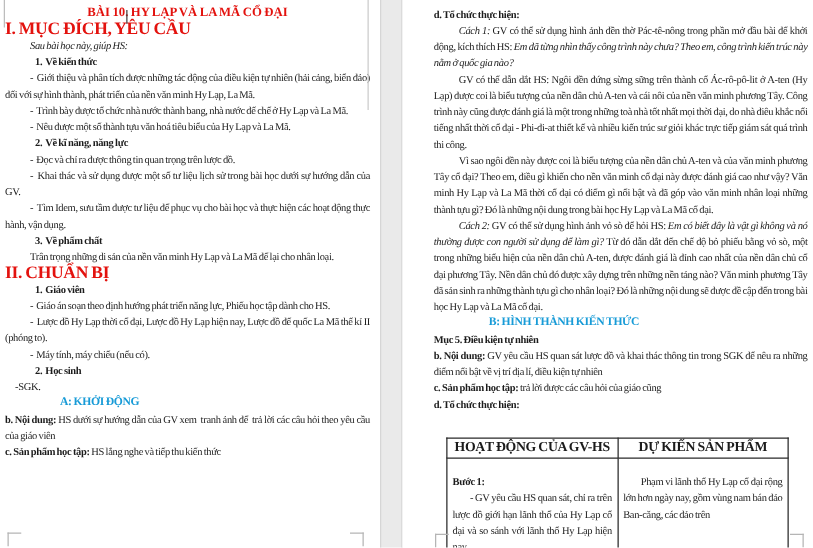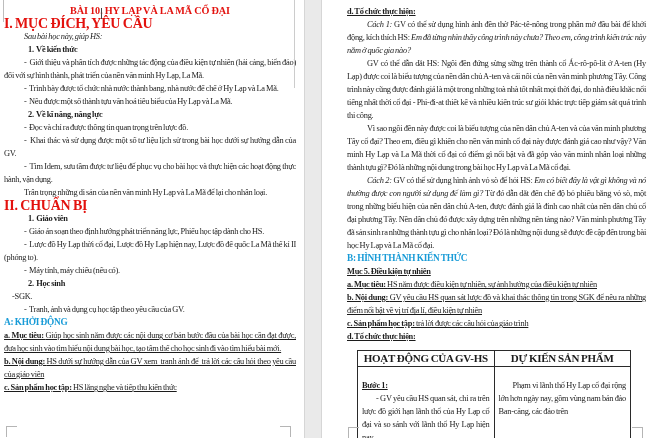--- a/index.html
+++ b/index.html
@@ -16,24 +16,24 @@
     position:absolute;left:304px;top:0;width:18px;height:438px;
     background:#eaeaea;border-left:1px solid #d6d6d6;border-right:1px solid #d6d6d6;
     box-sizing:border-box;
   }
   .content{font-size:8.4px;line-height:13px;letter-spacing:-0.25px;word-spacing:-0.6px;}
   .page1 .content{padding:4px 8px 0 4px;height:434px;overflow:hidden;}
   .page2 .content{padding:5px 4px 0 25px;height:339px;overflow:hidden;}
   .blk{margin:0;}
   .title{text-align:center;color:#e3120e;font-weight:bold;font-size:10.2px;letter-spacing:0;}
   .hred{color:#e3120e;font-weight:bold;font-size:14px;}
-  .hblue{color:#189bd7;font-weight:bold;font-size:9.3px;}
+  .hblue{color:#189bd7;font-weight:bold;font-size:9.3px;margin-left:44px;}
   .hnum{font-weight:bold;padding-left:24px;}
   .p{text-align:justify;text-indent:20px;}
-  .pf{text-align:justify;text-decoration:underline;}
+  .pf{text-align:justify;}
   .psgk{text-indent:8px;}
   span.b{font-weight:bold;}
   span.i{font-style:italic;}
   .cursor{position:absolute;left:101px;top:8px;width:1px;height:11px;background:#444;}
   
   .tbl-wrap{position:absolute;left:35px;top:350px;}
   table.activity{border-collapse:collapse;table-layout:fixed;width:274px;
     font-size:8.4px;line-height:13px;letter-spacing:-0.25px;word-spacing:-0.6px;}
   table.activity th{
     border:1px solid #2a2a2a;font-weight:bold;text-align:center;
@@ -74,52 +74,50 @@
         <div class="blk hred"><span class="b">I. MỤC ĐÍCH, YÊU CẦU</span></div>
         <div class="blk p"><span class="i">Sau bài học này, giúp HS:</span></div>
         <div class="blk hnum"><span class="b">1.&nbsp; Về kiến thức</span></div>
         <div class="blk p"><span>- &nbsp;Giới thiệu và phân tích được những tác động của điều kiện tự nhiên (hải cảng, biển đảo) đối với sự hình thành, phát triển của nền văn minh Hy Lạp, La Mã.</span></div>
         <div class="blk p"><span>- &nbsp;Trình bày được tổ chức nhà nước thành bang, nhà nước đế chế ở Hy Lạp và La Mã.</span></div>
         <div class="blk p"><span>- &nbsp;Nêu được một số thành tựu văn hoá tiêu biểu của Hy Lạp và La Mã.</span></div>
         <div class="blk hnum"><span class="b">2.&nbsp; Về kĩ năng, năng lực</span></div>
         <div class="blk p"><span>- &nbsp;Đọc và chỉ ra được thông tin quan trọng trên lược đồ.</span></div>
         <div class="blk p"><span>- &nbsp;Khai thác và sử dụng được một số tư liệu lịch sử trong bài học dưới sự hướng dẫn của GV.</span></div>
         <div class="blk p"><span>- &nbsp;Tìm Idem, sưu tầm được tư liệu để phục vụ cho bài học và thực hiện các hoạt động thực hành, vận dụng.</span></div>
+        <div class="blk hnum"><span class="b">3.&nbsp; Về phẩm chất</span></div>
         <div class="blk p"><span>Trân trọng những di sản của nền văn minh Hy Lạp và La Mã để lại cho nhân loại.</span></div>
         <div class="blk hred"><span class="b">II. CHUẨN BỊ</span></div>
         <div class="blk hnum"><span class="b">1.&nbsp; Giáo viên</span></div>
         <div class="blk p"><span>- &nbsp;Giáo án soạn theo định hướng phát triển năng lực, Phiếu học tập dành cho HS.</span></div>
         <div class="blk p"><span>- &nbsp;Lược đồ Hy Lạp thời cổ đại, Lược đồ Hy Lạp hiện nay, Lược đồ đế quốc La Mã thế kỉ II (phóng to).</span></div>
         <div class="blk p"><span>- &nbsp;Máy tính, máy chiếu (nếu có).</span></div>
         <div class="blk hnum"><span class="b">2.&nbsp; Học sinh</span></div>
         <div class="blk psgk"><span>-SGK.</span></div>
-        <div class="blk p"><span>- &nbsp;Tranh, ảnh và dụng cụ học tập theo yêu cầu của GV.</span></div>
         <div class="blk hblue"><span class="b">A: KHỞI ĐỘNG</span></div>
-        <div class="blk pf"><span class="b">a. Mục tiêu: </span><span>Giúp học sinh nắm được các nội dung cơ bản bước đầu của bài học cần đạt được, đưa học sinh vào tìm hiểu nội dung bài học, tạo tâm thế cho học sinh đi vào tìm hiểu bài mới.</span></div>
         <div class="blk pf"><span class="b">b. Nội dung: </span><span>HS dưới sự hướng dẫn của GV xem &nbsp;tranh ảnh để &nbsp;trả lời các câu hỏi theo yêu cầu của giáo viên</span></div>
         <div class="blk pf"><span class="b">c. Sản phẩm học tập: </span><span>HS lắng nghe và tiếp thu kiến thức</span></div>
       </div>
     <span class="mark corner bl c-bl1"></span>
     <span class="mark corner br c-br1"></span>
   </div>
 
   <div class="gap-strip"></div>
 
   <div class="page page2">
     <div class="content">
         <div class="blk pf"><span class="b">d. Tổ chức thực hiện:</span></div>
         <div class="blk p"><span class="i">Cách 1: </span><span>GV có thể sử dụng hình ảnh đền thờ Pác-tê-nông trong phần mở đầu bài để khởi động, kích thích HS: </span><span class="i">Em đã từng nhìn thấy công trình này chưa? Theo em, công trình kiến trúc này nằm ở quốc gia nào?</span></div>
         <div class="blk p"><span>GV có thể dẫn dắt HS: Ngôi đền đứng sừng sững trên thành cổ Ác-rô-pô-lit ở A-ten (Hy Lạp) được coi là biểu tượng của nền dân chủ A-ten và cái nôi của nền văn minh phương Tây. Công trình này cũng được đánh giá là một trong những toà nhà tốt nhất mọi thời đại, do nhà điêu khắc nổi tiếng nhất thời cổ đại - Phi-đi-at thiết kế và nhiều kiến trúc sư giỏi khác trực tiếp giám sát quá trình thi công.</span></div>
         <div class="blk p"><span>Vì sao ngôi đền này được coi là biểu tượng của nền dân chủ A-ten và của văn minh phương Tây cổ đại? Theo em, điều gì khiến cho nền văn minh cổ đại này được đánh giá cao như vậy? Văn minh Hy Lạp và La Mã thời cổ đại có điểm gì nổi bật và đã góp vào văn minh nhân loại những thành tựu gì? Đó là những nội dung trong bài học Hy Lạp và La Mã cổ đại.</span></div>
         <div class="blk p"><span class="i">Cách 2: </span><span>GV có thể sử dụng hình ảnh vỏ sò để hỏi HS: </span><span class="i">Em có biết đây là vật gì không và nó thường được con người sử dụng để làm gì? </span><span>Từ đó dẫn dắt đến chế độ bỏ phiếu bằng vỏ sò, một trong những biểu hiện của nền dân chủ A-ten, được đánh giá là đỉnh cao nhất của nền dân chủ cổ đại phương Tây. Nền dân chủ đó được xây dựng trên những nền tảng nào? Văn minh phương Tây đã sản sinh ra những thành tựu gì cho nhân loại? Đó là những nội dung sẽ được đề cập đến trong bài học Hy Lạp và La Mã cổ đại.</span></div>
         <div class="blk hblue"><span class="b">B: HÌNH THÀNH KIẾN THỨC</span></div>
         <div class="blk pf"><span class="b">Mục 5. Điều kiện tự nhiên</span></div>
-        <div class="blk pf"><span class="b">a. Mục tiêu: </span><span>HS nắm được điều kiện tự nhiên, sự ảnh hưởng của điều kiện tự nhiên</span></div>
         <div class="blk pf"><span class="b">b. Nội dung: </span><span>GV yêu cầu HS quan sát lược đồ và khai thác thông tin trong SGK để nêu ra những điểm nổi bật về vị trí địa lí, điều kiện tự nhiên</span></div>
-        <div class="blk pf"><span class="b">c. Sản phẩm học tập: </span><span>trả lời được các câu hỏi của giáo trình</span></div>
+        <div class="blk pf"><span class="b">c. Sản phẩm học tập: </span><span>trả lời được các câu hỏi của giáo cũng</span></div>
         <div class="blk pf"><span class="b">d. Tổ chức thực hiện:</span></div>
       </div>
 
     <div class="tbl-wrap">
       <table class="activity">
         <thead>
           <tr>
             <th class="c-act">HOẠT ĐỘNG CỦA GV-HS</th>
             <th class="c-prod">DỰ KIẾN SẢN PHẨM</th>
           </tr>

